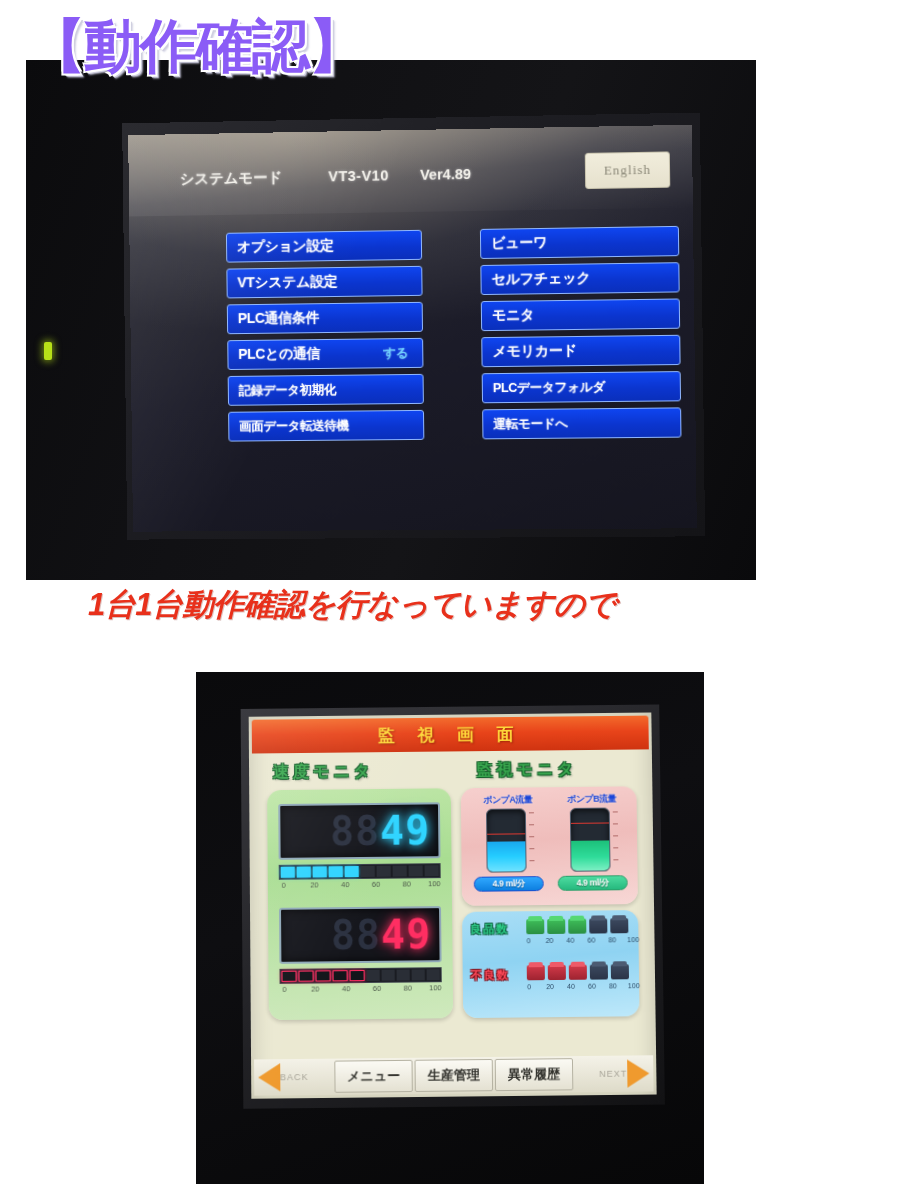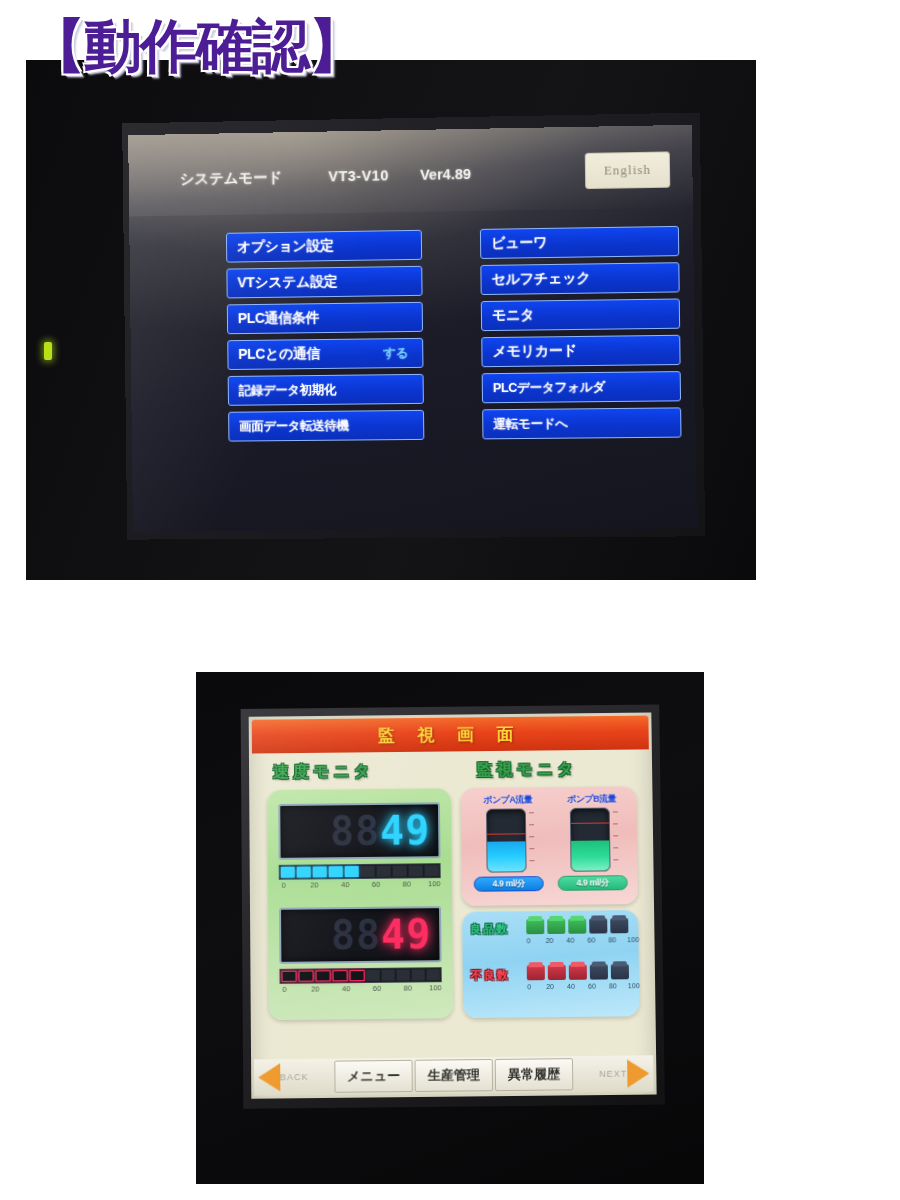--- a/index.html
+++ b/index.html
@@ -10,21 +10,21 @@
     overflow: hidden;
     position: relative;
   }
 
   
   .page-title {
     position: absolute;
     left: 28px; top: 8px;
     font-size: 58px;
     font-weight: bold;
-    color: #4c1d95;
+    color: #8b5cf6;
     letter-spacing: -2px;
     text-shadow:
       2px 2px 0 #fff, -2px -2px 0 #fff, 2px -2px 0 #fff, -2px 2px 0 #fff,
       3px 3px 0 #cfcfdf, 4px 4px 2px rgba(200,200,220,.9);
     z-index: 30;
     white-space: nowrap;
   }
 
   
   .photo1 {
@@ -421,20 +421,21 @@
         <div class="p1-btn small">
           <span>運転モードへ</span>
         </div>
       </div>
     </div>
     <div class="glare"></div>
   </div>
 </div>
 
 <div class="note">
+  <div>1台1台動作確認を行なっていますので</div>
 </div>
 
 <div class="photo2">
   <div class="p2-bezel"></div>
 
   <div class="p2-screen">
 
     <div class="p2-title">監 視 画 面</div>
 
     <div class="sec-hdr" id="sh-speed">速度モニタ</div>

